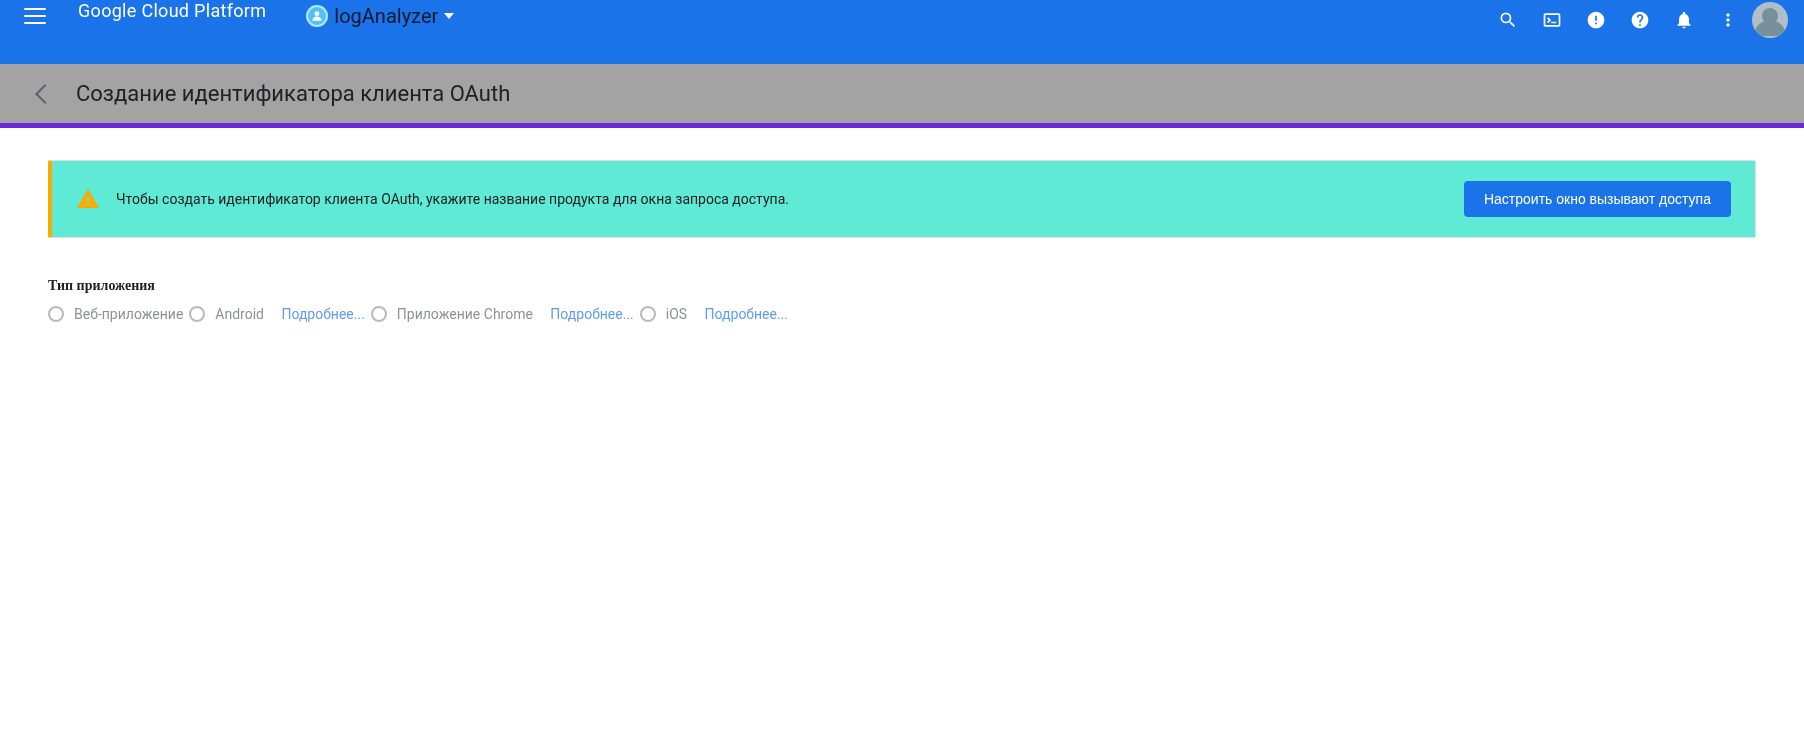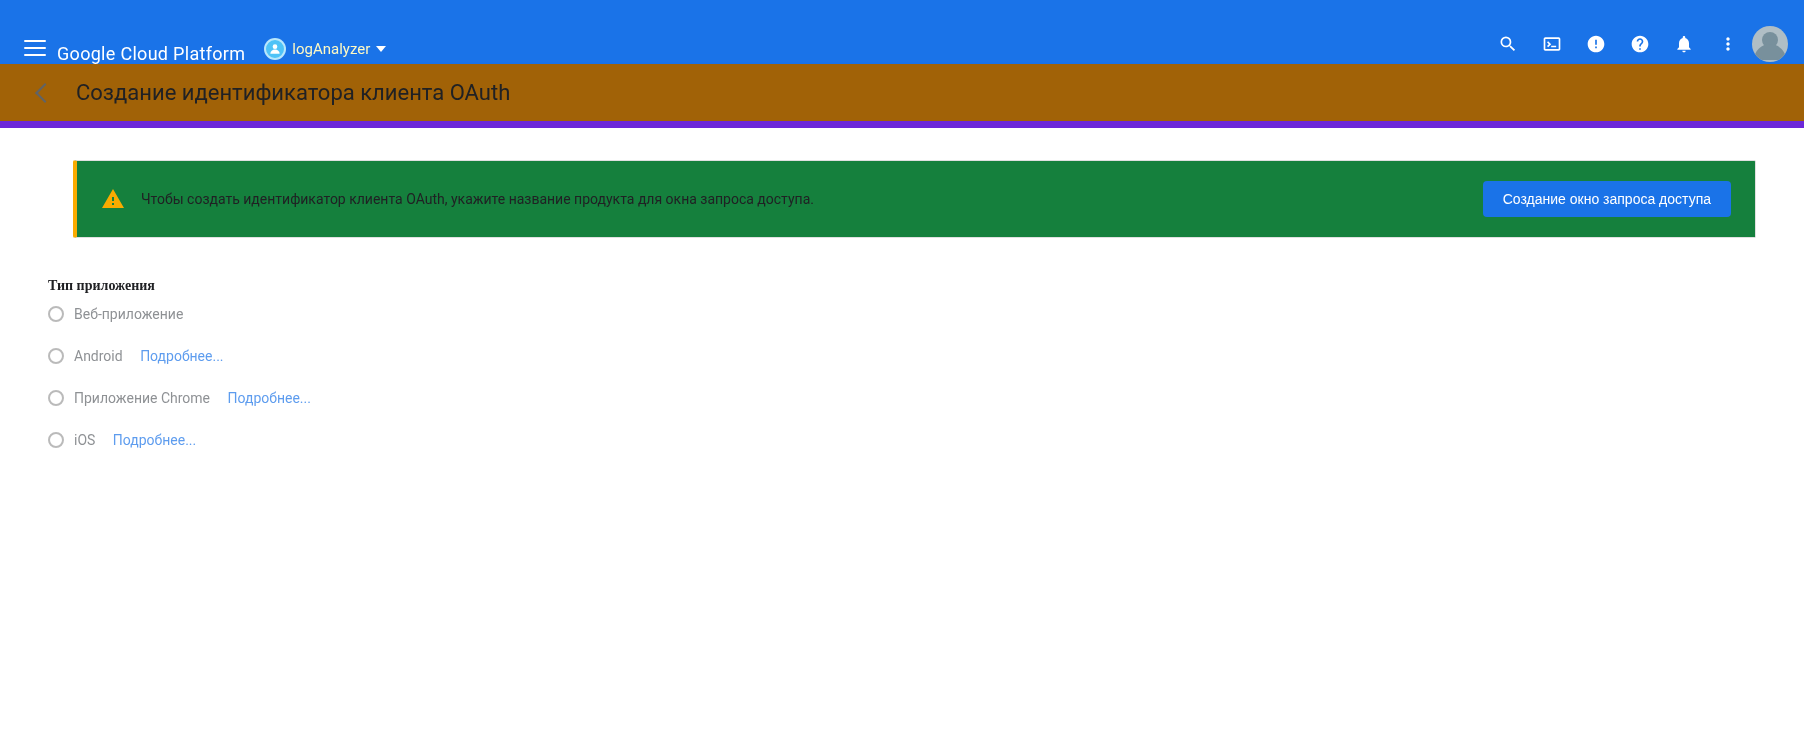--- a/index.html
+++ b/index.html
@@ -3,23 +3,23 @@
   <meta charset="utf-8">
   <style>
     * { box-sizing: border-box; margin: 0; padding: 0; }
     body { font-family: 'Roboto', Arial, sans-serif; background: #f1f3f4; min-height: 740px; }
 
     
     .top-nav {
       background: #1a73e8;
       height: 64px;
       display: flex;
-      align-items: flex-end;
+      align-items: flex-start;
       padding: 0 16px;
-      gap: 3px;
+      gap: 24px;
       color: white;
     }
     .nav-hamburger {
       cursor: pointer;
       display: flex;
       flex-direction: column;
       gap: 5px;
       padding: 8px;
     }
     .nav-hamburger span {
@@ -51,22 +51,22 @@
       border-radius: 50%;
       background: #4fc3f7;
       border: 2px solid rgba(255,255,255,0.6);
       display: flex;
       align-items: center;
       justify-content: center;
       font-size: 10px;
       color: white;
     }
     .project-name {
-      font-size: 15px;
-      color: #fef9c3;
+      font-size: 20px;
+      color: #0f172a;
     }
     .chevron-down {
       width: 0;
       height: 0;
       border-left: 5px solid transparent;
       border-right: 5px solid transparent;
       border-top: 6px solid white;
     }
     .nav-spacer { flex: 1; }
     .nav-icons {
@@ -93,27 +93,27 @@
       display: flex;
       align-items: center;
       justify-content: center;
       cursor: pointer;
       overflow: hidden;
     }
     .avatar svg { width: 36px; height: 36px; }
 
     
     .subheader {
-      background: #a16207;
+      background: #a3a3a3;
       height: 64px;
       display: flex;
       align-items: center;
       padding: 0 24px;
       gap: 16px;
-      border-bottom: 7px solid #6d28d9;
+      border-bottom: 5px solid #6d28d9;
       box-shadow: 0 1px 3px rgba(0,0,0,0.08);
     }
     .back-btn {
       width: 36px;
       height: 36px;
       display: flex;
       align-items: center;
       justify-content: center;
       cursor: pointer;
       border-radius: 50%;
@@ -138,28 +138,27 @@
     .main-content {
       background: white;
       min-height: calc(740px - 128px);
       padding: 32px 48px;
     }
 
     
     .warning-banner {
       border: 1px solid #e0e0e0;
       border-left: 4px solid #f9ab00;
-      background: #15803d;
+      background: #5eead4;
       padding: 20px 24px;
       display: flex;
       align-items: center;
       gap: 16px;
       margin-bottom: 40px;
       border-radius: 2px;
-      margin-left: 25px;
     }
     .warning-icon {
       width: 24px;
       height: 24px;
       flex-shrink: 0;
       display: flex;
       align-items: center;
       justify-content: center;
     }
     .warning-text {
@@ -197,22 +196,22 @@
     
     .section-title {
       font-size: 14px;
       font-weight: 700;
       color: #202124;
       margin-bottom: 12px;
       font-family: Liberation Serif, serif;
     }
     .radio-group {
       display: flex;
-      flex-direction: column;
-      gap: 26px;
+      flex-direction: row;
+      gap: 6px;
     }
     .radio-item {
       display: flex;
       align-items: center;
       gap: 10px;
       font-size: 14px;
       color: #5f6368;
       cursor: not-allowed;
     }
     .radio-item.disabled { opacity: 0.7; }
@@ -308,21 +307,21 @@
 
 <div class="main-content">
 
   <div class="warning-banner">
     <div class="warning-icon">
       <svg width="24" height="24" viewBox="0 0 24 24">
         <path d="M1 21h22L12 2 1 21zm12-3h-2v-2h2v2zm0-4h-2v-4h2v4z" fill="#f9ab00"></path>
       </svg>
     </div>
     <span class="warning-text">Чтобы создать идентификатор клиента OAuth, укажите название продукта для окна запроса доступа.</span>
-    <button class="configure-btn">Создание окно запроса доступа</button>
+    <button class="configure-btn">Настроить окно вызывают доступа</button>
   </div>
 
 
   <div class="section-title">Тип приложения</div>
   <div class="radio-group">
 
     <div class="radio-item disabled">
       <div class="radio-circle"></div>
       <span class="radio-label">Веб-приложение</span>
     </div>

